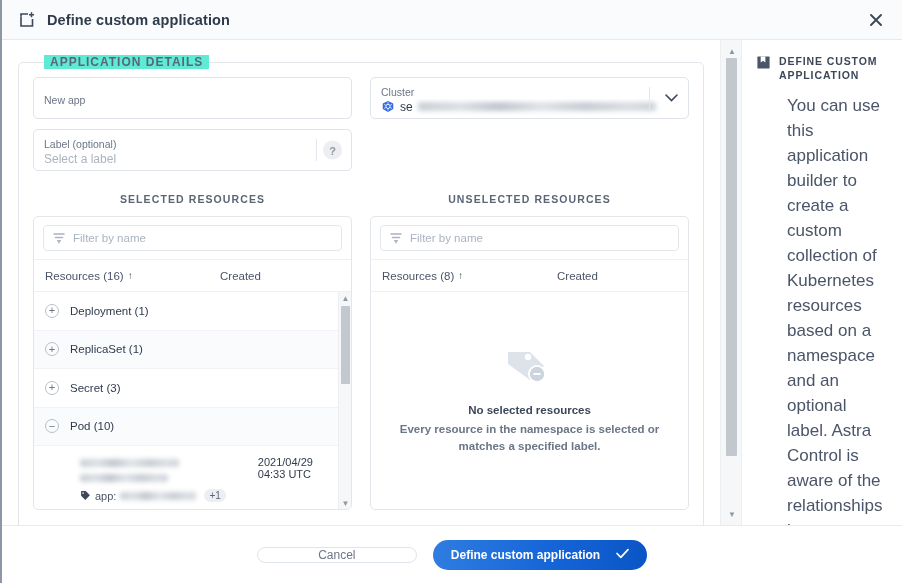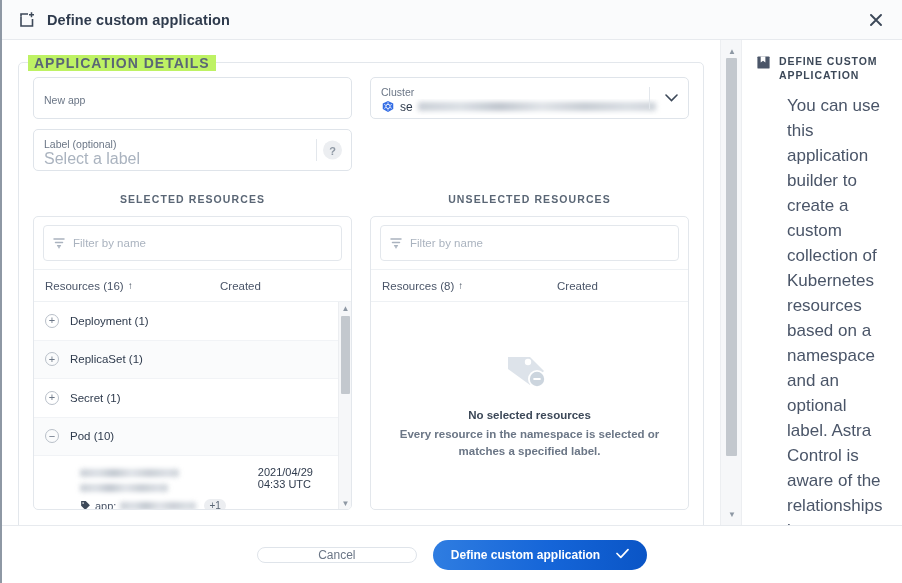--- a/index.html
+++ b/index.html
@@ -74,24 +74,24 @@
     border: 1px solid #e3e7ec;
     border-radius: 5px;
     padding: 14px 14px 16px 14px;
     position: relative;
     margin-top: 8px;
     height: 474px;
   }
   .section-legend {
     position: absolute;
     top: -8px;
-    left: 9px;
-    background: #bef264;
+    left: 25px;
+    background: #5eead4;
     padding: 0 6px;
-    font-size: 14px;
+    font-size: 12px;
     font-weight: bold;
     letter-spacing: 1px;
     color: #5a6675;
   }
 
   
   .form-grid {
     display: grid;
     grid-template-columns: 1fr 1fr;
     gap: 10px 18px;
@@ -116,21 +116,21 @@
     font-size: 12px;
     color: #2f3b4d;
     line-height: 16px;
     display: flex;
     align-items: center;
     gap: 5px;
     white-space: nowrap;
     overflow: hidden;
   }
   .field-placeholder {
-    font-size: 16px;
+    font-size: 12px;
     color: #aab3bf;
     line-height: 16px;
   }
   .blur {
     display: inline-block;
     height: 9px;
     border-radius: 2px;
     background: linear-gradient(90deg,#c4cad2 0%,#d8dde3 18%,#b9c0c9 34%,#dde1e6 52%,#c2c8d0 70%,#d6dbe1 88%,#c9cfd6 100%);
     filter: blur(2.4px);
     vertical-align: middle;
@@ -192,21 +192,21 @@
     background: #fff;
     overflow: hidden;
     height: 294px;
     display: flex;
     flex-direction: column;
   }
   .filter-wrap { padding: 8px 9px; }
   .filter-box {
     border: 1px solid #e3e7ec;
     border-radius: 4px;
-    height: 36px;
+    height: 26px;
     display: flex;
     align-items: center;
     padding: 0 9px;
     gap: 8px;
     background: #fff;
   }
   .filter-placeholder { font-size: 11.5px; color: #aab3bf; }
   .table-head {
     display: flex;
     align-items: center;
@@ -495,21 +495,21 @@
                 <div class="tree-row">
                   <span class="toggle">+</span>
                   <span>Deployment (1)</span>
                 </div>
                 <div class="tree-row alt">
                   <span class="toggle">+</span>
                   <span>ReplicaSet (1)</span>
                 </div>
                 <div class="tree-row">
                   <span class="toggle">+</span>
-                  <span>Secret (1)</span>
+                  <span>Secret (3)</span>
                 </div>
                 <div class="tree-row alt">
                   <span class="toggle">−</span>
                   <span>Pod (10)</span>
                 </div>
 
                 <div class="detail-row">
                   <div class="detail-left">
                     <span class="blur" style="width:99px;height:8px"></span><br>
                     <span class="blur" style="width:88px;height:8px;margin-top:6px"></span>

